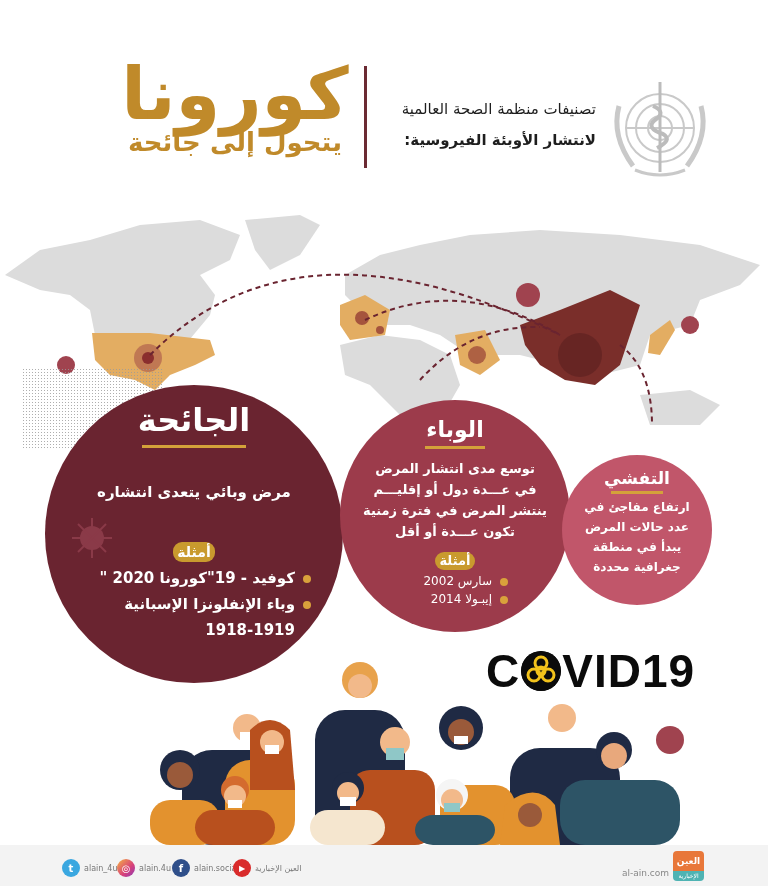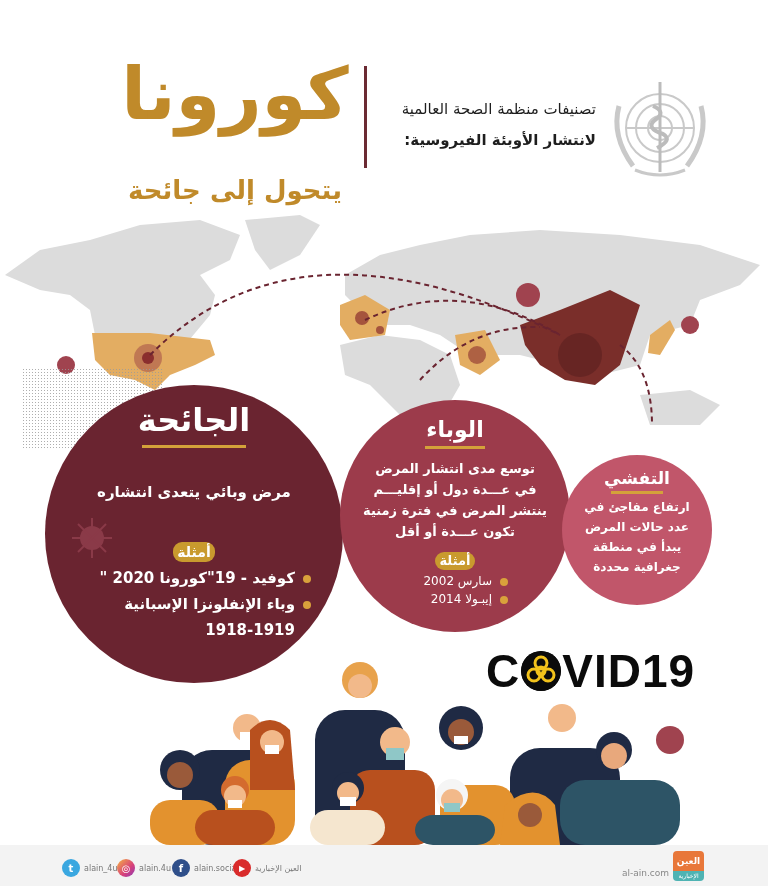--- a/index.html
+++ b/index.html
@@ -1,21 +1,21 @@
 <!DOCTYPE html>
 <html><head>
 <meta charset="utf-8">
 <style>
   * { box-sizing: border-box; margin: 0; padding: 0; }
   html, body { width: 768px; height: 886px; background: #ffffff; overflow: hidden; }
   body { position: relative; font-family: "DejaVu Sans", sans-serif; direction: rtl; }
 
   .title-block { position: absolute; left: 120px; top: 62px; width: 230px; text-align: center; }
   .main-title { font-family: "DejaVu Sans", sans-serif; font-weight: bold; font-size: 72px; color: #c08a2a; line-height: 64px; letter-spacing: 1px; }
-  .sub-title { font-weight: bold; font-size: 26px; color: #c08a2a; line-height: 32px; margin-top: 48px; }
+  .sub-title { font-weight: bold; font-size: 26px; color: #c08a2a; line-height: 32px; }
   .divider { position: absolute; left: 364px; top: 66px; width: 3px; height: 102px; background: #6b2a33; }
   .who-text { position: absolute; left: 372px; top: 98px; width: 224px; text-align: right; color: #1e1e1e; }
   .who-line1 { font-size: 15px; line-height: 22px; }
   .who-line2 { font-size: 15px; font-weight: bold; line-height: 40px; }
   .who-logo { position: absolute; left: 605px; top: 76px; width: 110px; height: 110px; }
 
   .map { position: absolute; left: 0; top: 215px; width: 768px; height: 210px; }
   .dots-pattern { position: absolute; left: 22px; top: 368px; width: 140px; height: 80px;
     background-image: radial-gradient(#9a9a9a 0.8px, transparent 1px); background-size: 3px 3px; opacity: 0.8; }
 

